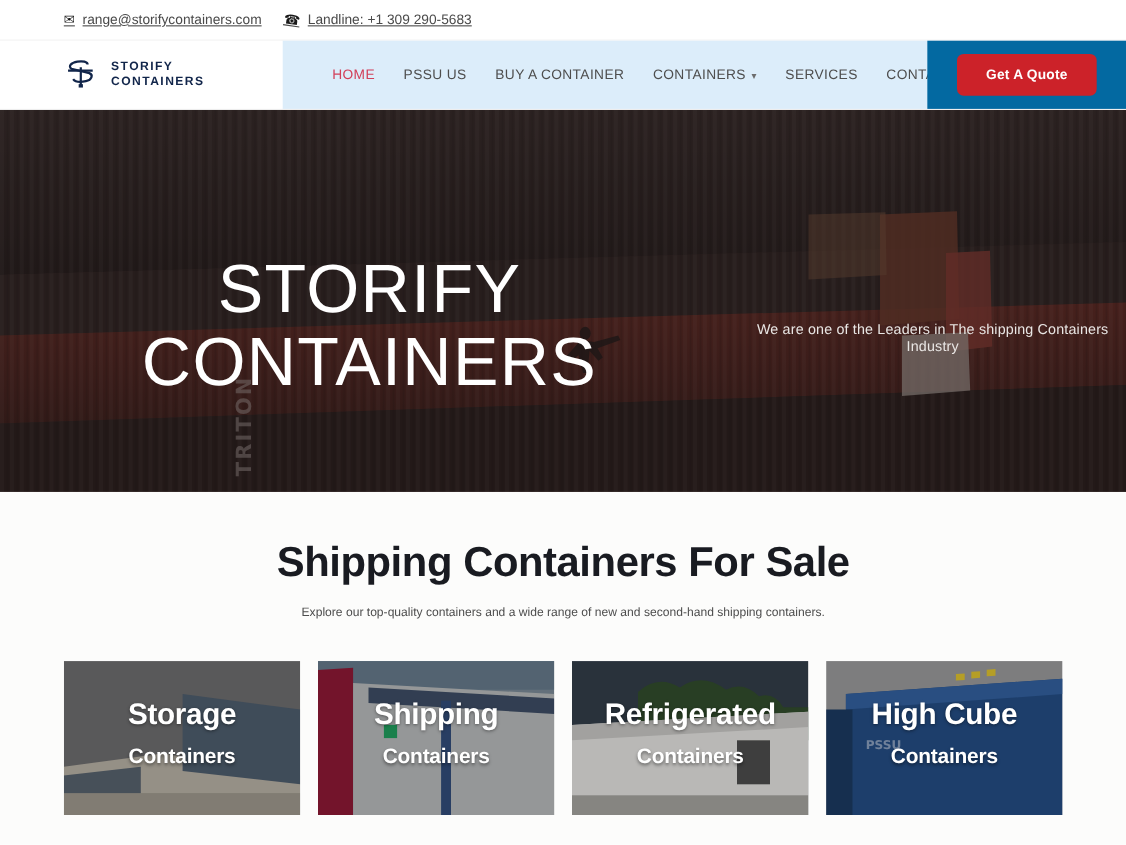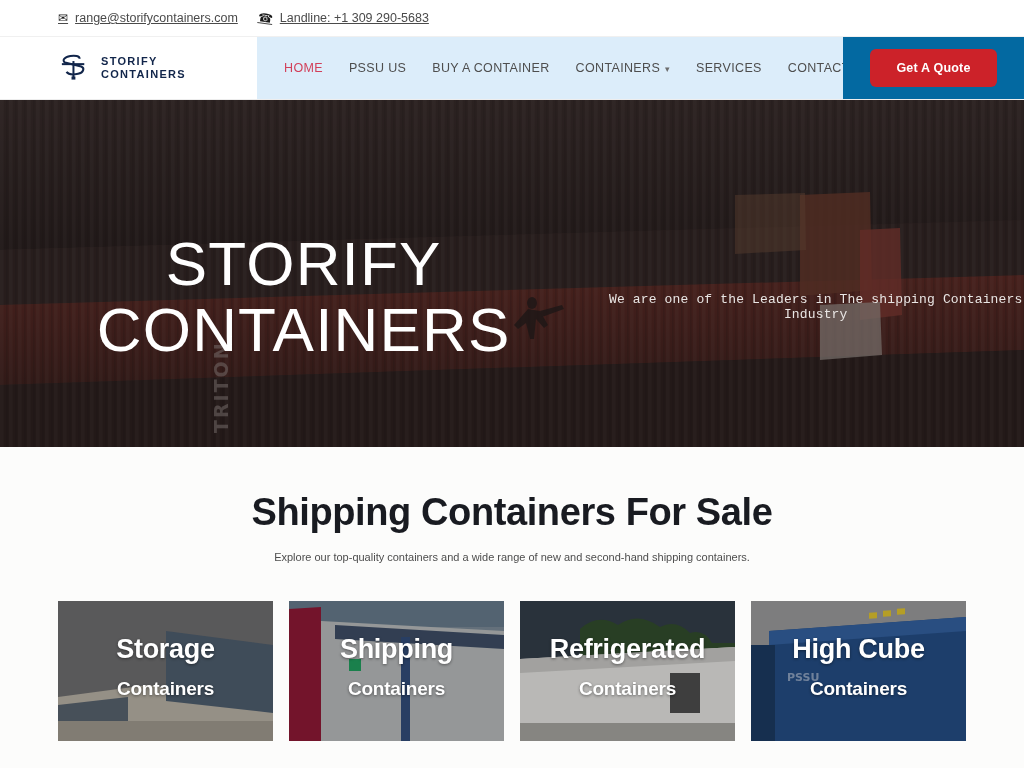--- a/index.html
+++ b/index.html
@@ -60,21 +60,21 @@
     color:#11254a;
     font-weight:700;
   }
   .navband {
     flex:none;
     width:586px;
     background:#dcedfa;
     display:flex;
     align-items:center;
     gap:0px;
-    padding-left:14px;
+    padding-left:32px;
   }
   .nav-item {
     font-size:12.5px;
     letter-spacing:.35px;
     color:#4e4e4e;
     padding:0 13px;
     display:flex;
     align-items:center;
     gap:5px;
     white-space:nowrap;
@@ -129,21 +129,20 @@
     letter-spacing:1.2px;
     line-height:1.05;
     text-align:center;
   }
   .hero-sub {
     margin-top:21px;
     font-size:13px;
     color:#e9e6e4;
     letter-spacing:.15px;
     text-align:center;
-    font-family:Liberation Mono, monospace;
   }
   .hero-btn {
     margin-top:31px;
     background:#dd2b44;
     color:#ffffff;
     border:none;
     border-radius:7px;
     font-size:13px;
     font-weight:600;
     padding:13px 29px;

